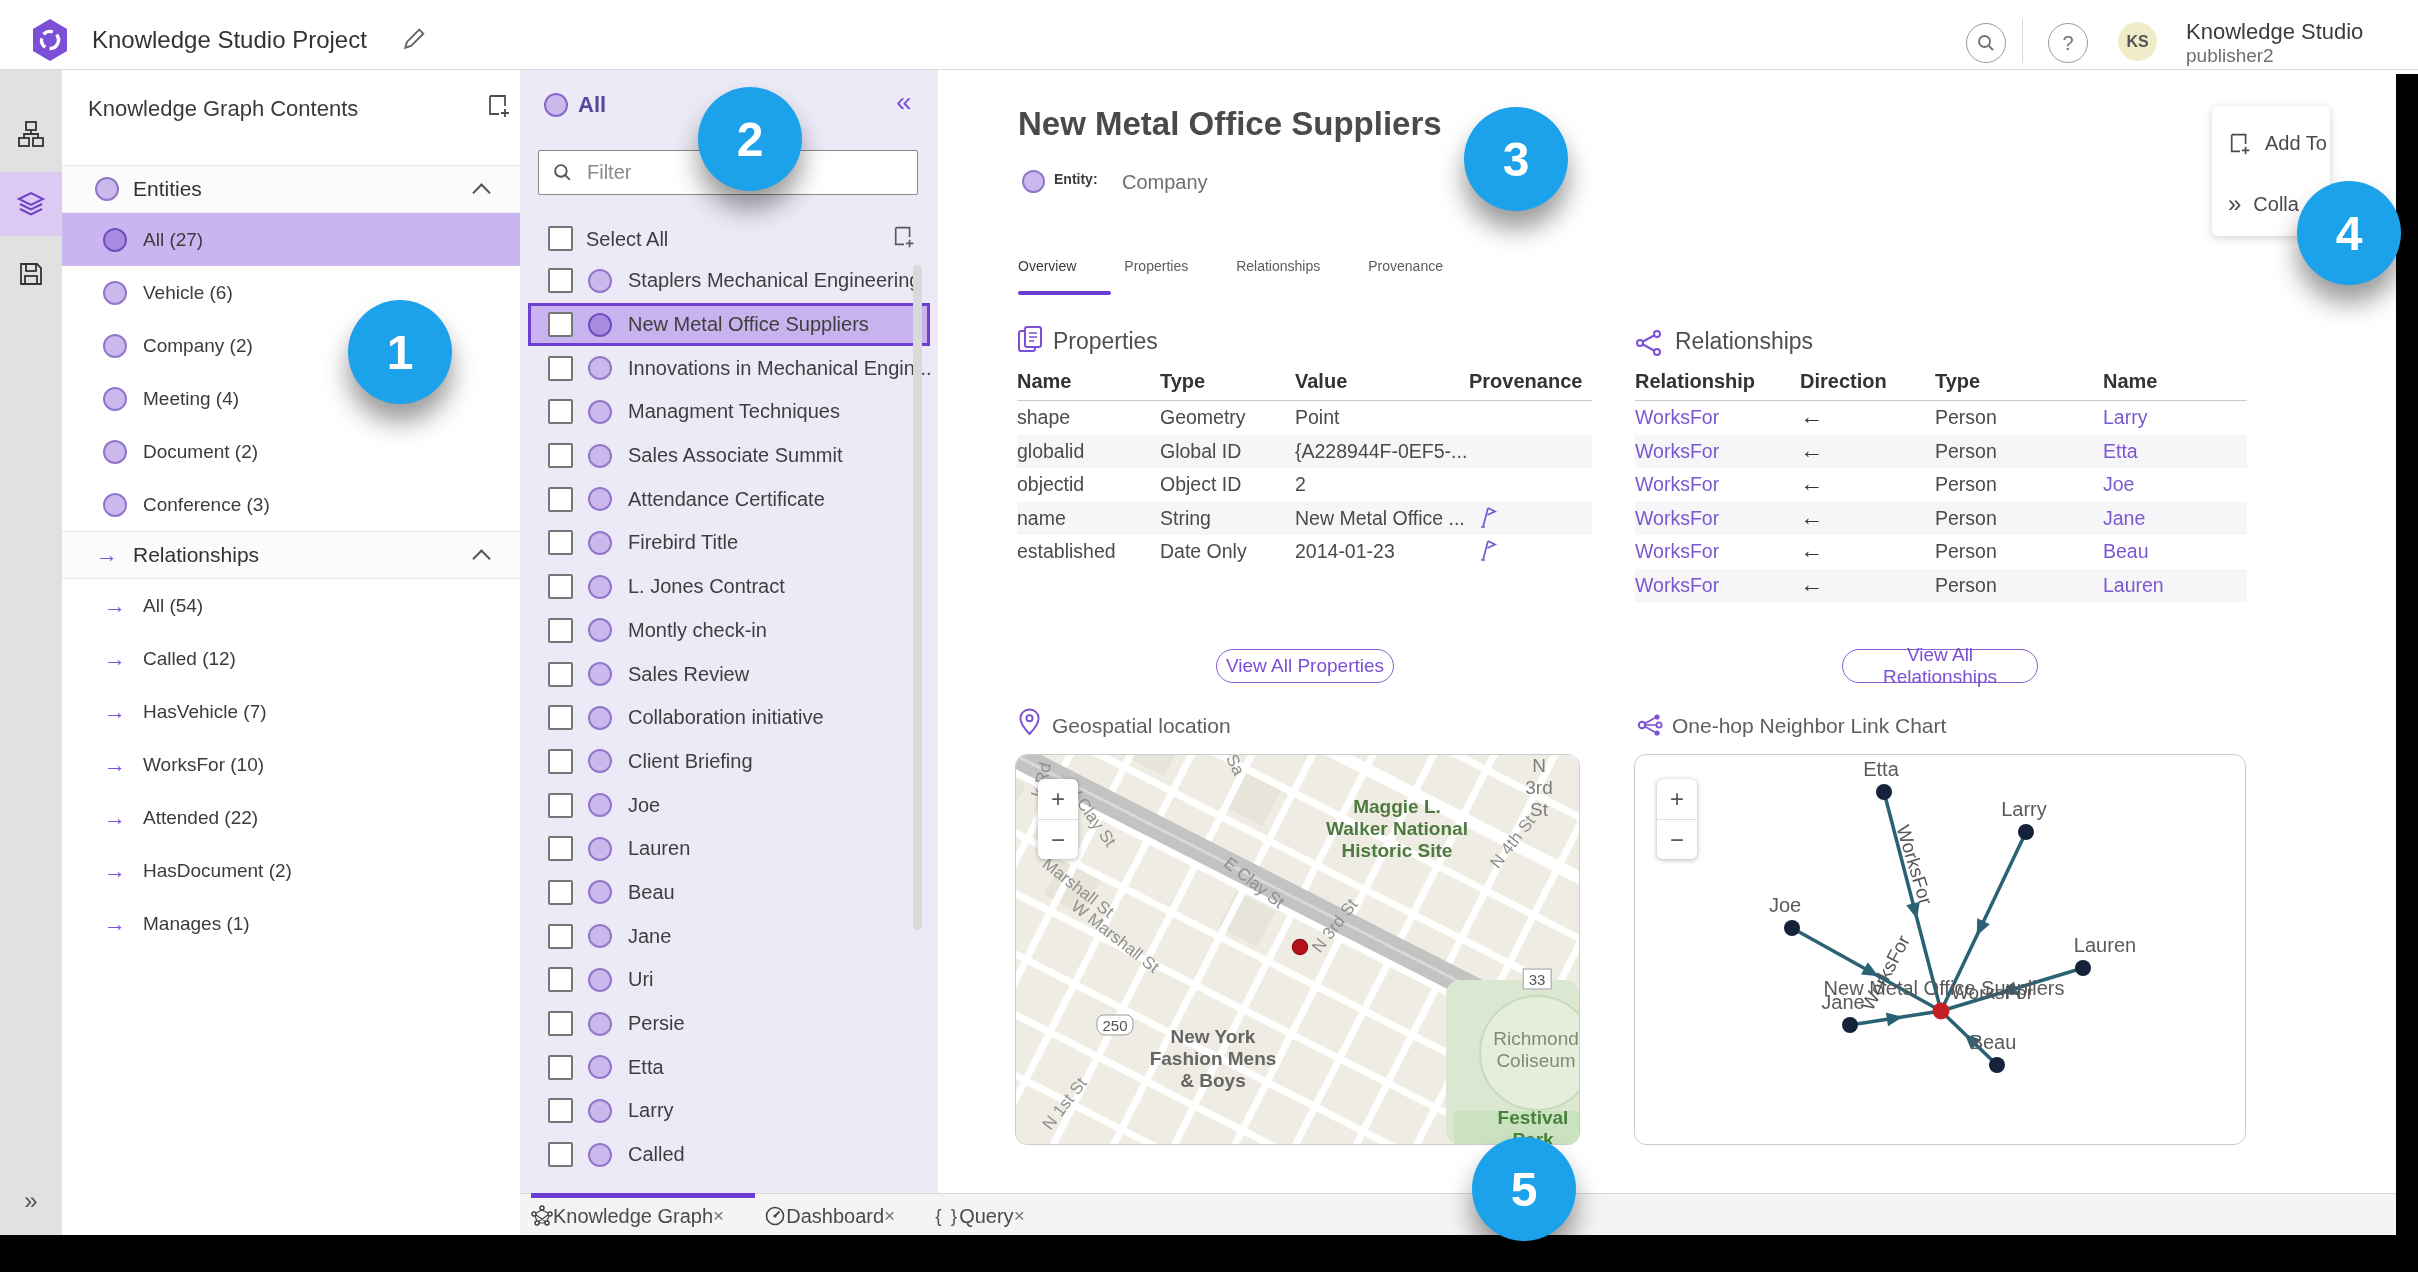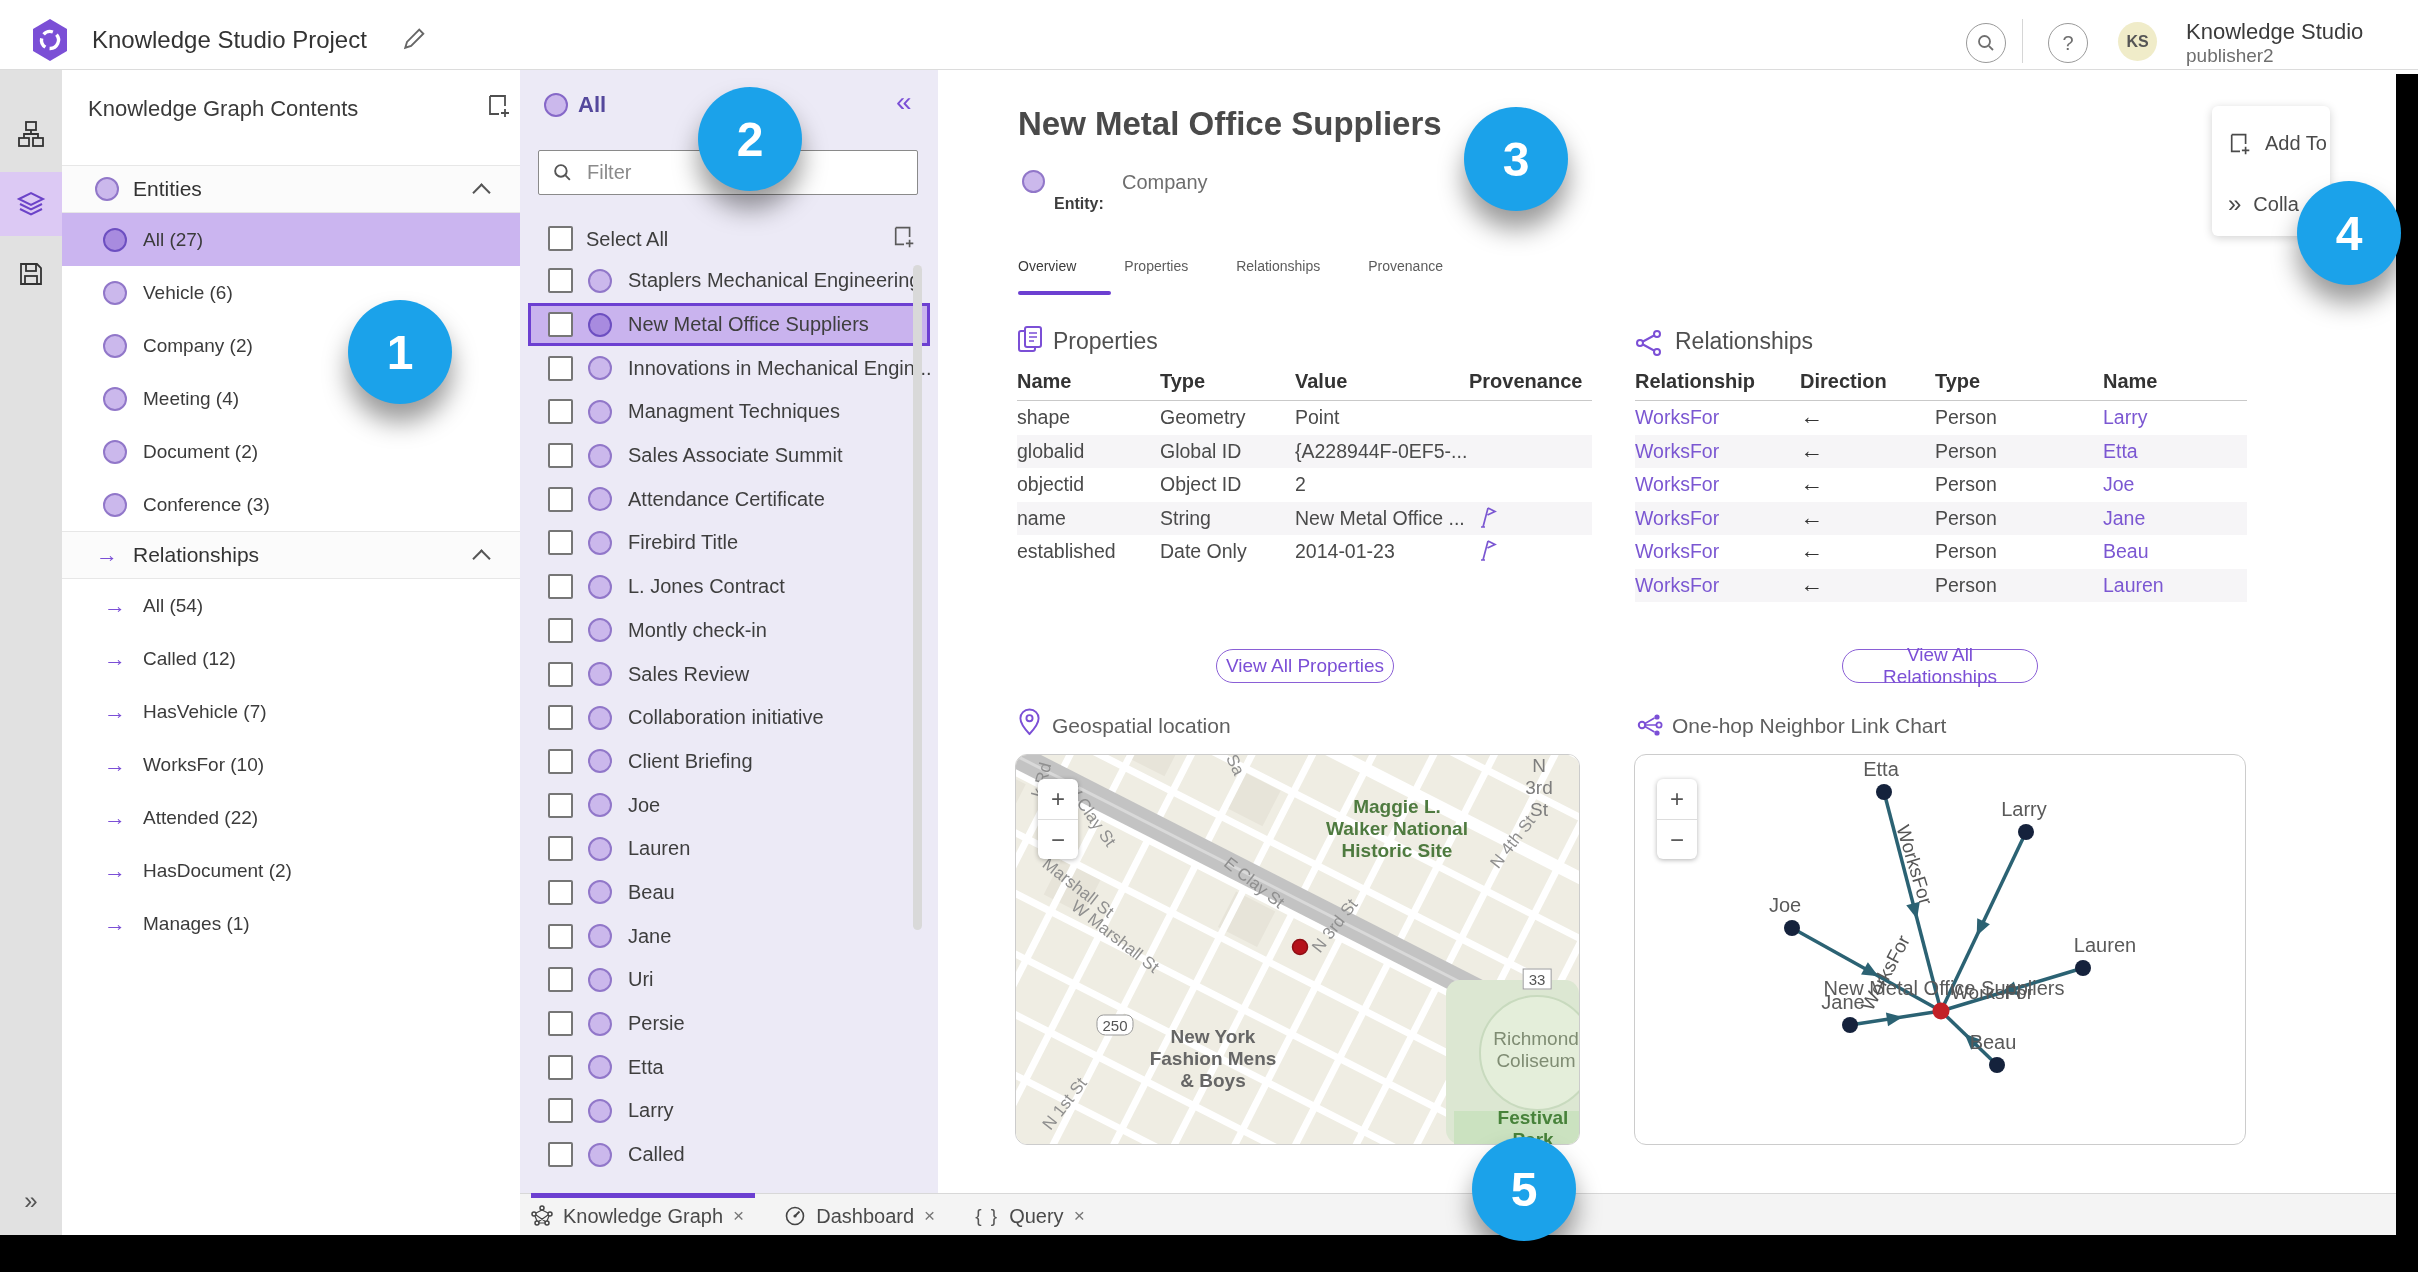--- a/index.html
+++ b/index.html
@@ -58,21 +58,21 @@
   .lp-item .ent-circle{margin-left:15px;}
   .lp-item-label{font-size:20px;color:#3e3e3e;margin-left:16px;white-space:nowrap;}
   .lp-item.sel{background:#c9b3ee;outline:3px solid #6c3fd1;outline-offset:-3px;margin:0 8px;}
   .lp-item.sel .cbx{margin-left:20px;}
   .scrollbar{position:absolute;left:393px;top:205px;width:9px;height:665px;background:#d9d9d9;border-radius:5px;}
 
   
   .detail{position:absolute;left:938px;top:60px;width:1458px;height:1133px;background:#fff;}
   .d-title{position:absolute;left:80px;top:45px;font-size:33px;font-weight:bold;color:#4a4a4a;}
   .d-ent-circle{position:absolute;left:84px;top:110px;width:19px;height:19px;border-radius:50%;background:#cbb8ec;border:2px solid #9177c9;}
-  .d-ent-label{position:absolute;left:116px;top:111px;font-size:16px;font-weight:bold;color:#3d3d3d;margin-top:24px;}
+  .d-ent-label{position:absolute;left:116px;top:111px;font-size:14px;font-weight:bold;color:#3d3d3d;}
   .d-ent-type{position:absolute;left:184px;top:111px;font-size:20px;color:#6e6e6e;}
   .d-tabs{position:absolute;left:80px;top:198px;display:flex;gap:48px;}
   .d-tab{font-size:14px;color:#5c5c5c;cursor:pointer;text-align:right;}
   .d-tab.active{color:#3a3a3a;}
   .d-tab-underline{position:absolute;left:80px;top:231px;width:93px;height:4px;background:#6c3fd1;border-radius:2px;}
   .sec-heading{position:absolute;font-size:23px;color:#4f4f4f;}
   .table{position:absolute;}
   .thead{position:relative;height:30px;border-bottom:1px solid #c9c9c9;}
   .thead span{position:absolute;top:0;font-size:20px;font-weight:bold;color:#333;}
   .trow{position:relative;height:33.5px;}
@@ -104,21 +104,21 @@
   
   .addto{position:absolute;left:2212px;top:106px;width:118px;height:130px;background:#fff;border-radius:6px;
          box-shadow:0 2px 10px rgba(0,0,0,.18);z-index:20;}
   .addto-row{position:absolute;left:0;width:118px;height:40px;display:flex;align-items:center;cursor:pointer;}
   .addto-label{font-size:20px;color:#4a4a4a;margin-left:12px;white-space:nowrap;}
 
   
   .tabbar{position:absolute;left:520px;top:1193px;width:1898px;height:42px;background:#f4f4f4;border-top:1px solid #d8d8d8;}
   .tab-indicator{position:absolute;left:531px;top:1193px;width:224px;height:5px;background:#6c3fd1;z-index:2;}
   .tabs{position:absolute;left:11px;top:6px;display:flex;gap:40px;align-items:center;height:32px;}
-  .btab{display:flex;align-items:flex-start;gap:10px;cursor:pointer;}
+  .btab{display:flex;align-items:flex-start;gap:0;cursor:pointer;}
   .btab-label{font-size:20px;color:#4a4a4a;}
   .btab-close{font-size:19px;color:#777;cursor:pointer;}
   .brace-ico{font-size:19px;color:#555;letter-spacing:2px;}
 
   
   .strip-bottom{position:absolute;left:0;top:1235px;width:2418px;height:37px;background:#000;z-index:40;}
   .strip-right{position:absolute;left:2396px;top:74px;width:22px;height:1198px;background:#000;z-index:40;}
   .callout{position:absolute;width:104px;height:104px;border-radius:50%;background:#1ba2ea;z-index:60;
            display:flex;align-items:center;justify-content:center;color:#fff;font-size:48px;font-weight:bold;
            box-shadow:0 18px 26px rgba(0,0,0,.40);}

